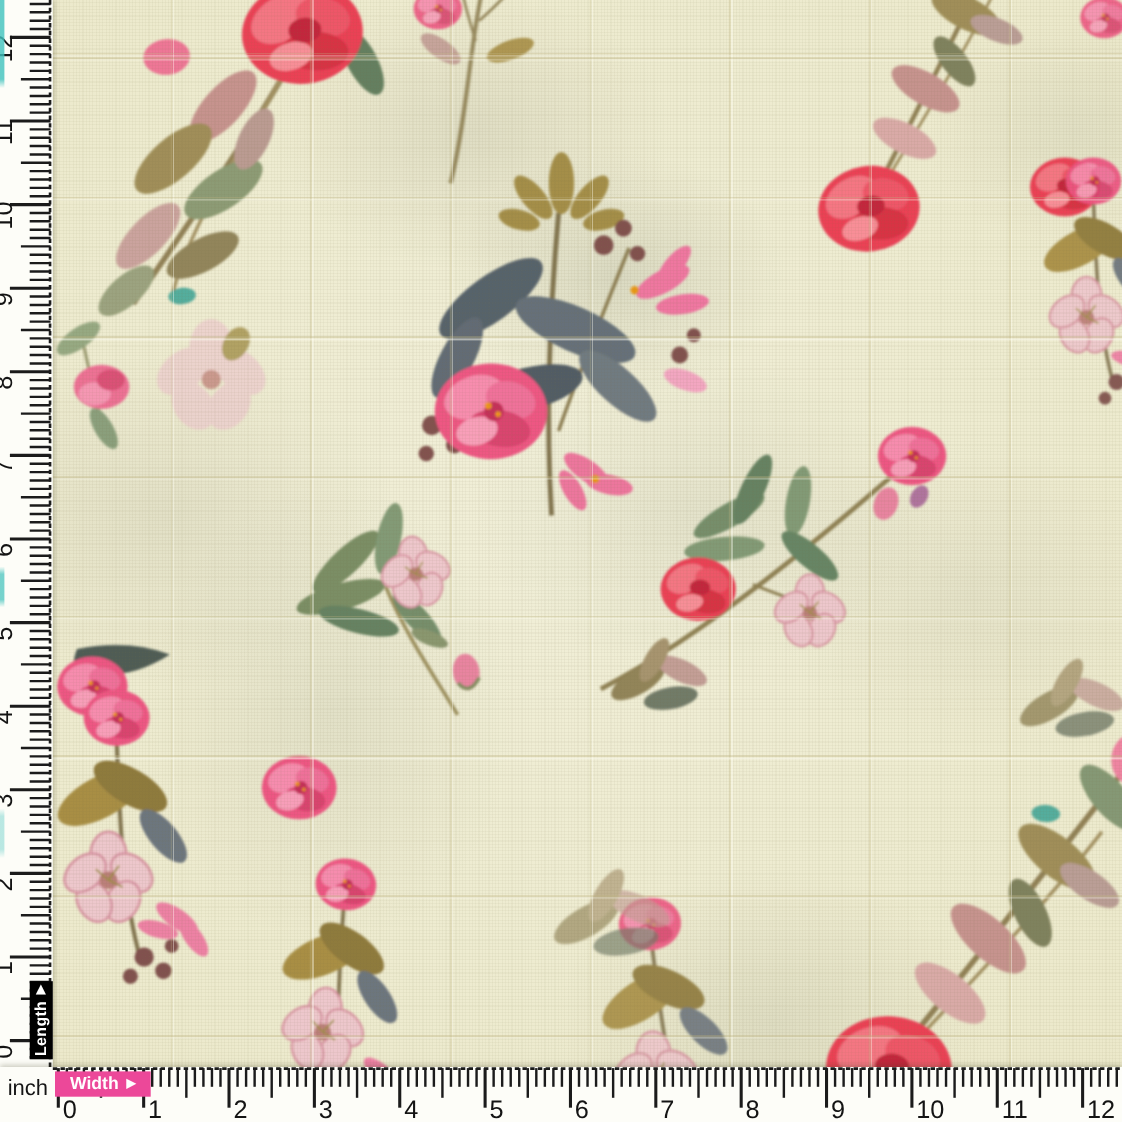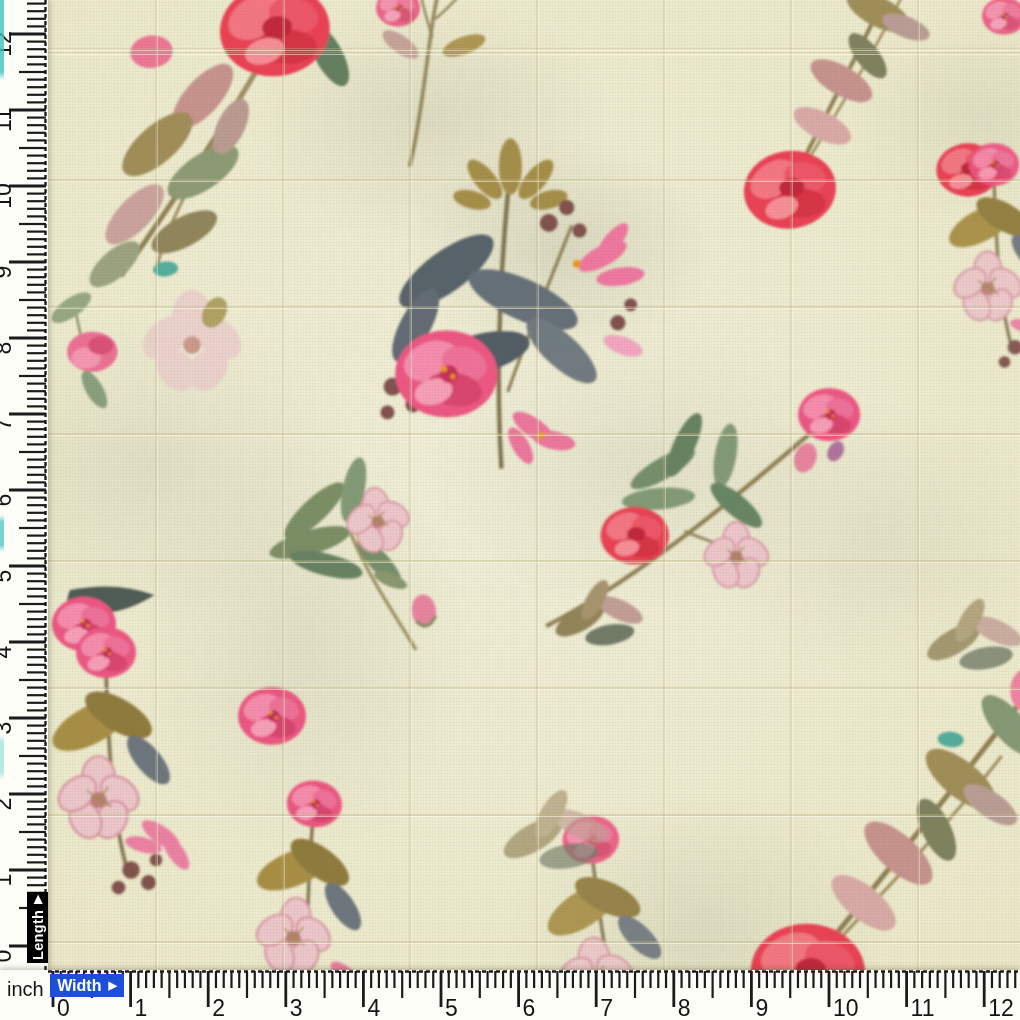--- a/index.html
+++ b/index.html
@@ -36,22 +36,22 @@
 
   
   .ruler-left{position:absolute;left:0;top:0;width:48px;height:970px;background:#fdfdf8;box-shadow:2px 0 5px rgba(60,60,30,.28);}
   .ruler-bottom{position:absolute;left:0;top:970px;width:1020px;height:50px;background:#fdfdf8;box-shadow:0 -2px 5px rgba(60,60,30,.28);}
   .ruler-left svg,.ruler-bottom svg{display:block;}
 
   .label-length{position:absolute;left:2px;top:917px;width:71px;height:21px;
     transform:rotate(-90deg);background:#000;color:#fff;
     display:flex;align-items:center;justify-content:center;gap:6px;
     font-size:14.5px;font-weight:600;letter-spacing:.3px;}
-  .label-width{position:absolute;left:50px;top:974px;width:74px;height:23px;
-    background:#1d4ed8;color:#fff;display:flex;align-items:center;justify-content:center;gap:7px;
+  .label-width{position:absolute;left:50px;top:974px;width:87px;height:23px;
+    background:#ec4899;color:#fff;display:flex;align-items:center;justify-content:center;gap:7px;
     font-size:16px;font-weight:600;}
   .label-length .arr,.label-width .arr{font-size:11px;line-height:1;}
   .label-inch{position:absolute;left:7px;top:978px;font-size:20px;color:#151515;}
 
   
   .edge-teal{position:absolute;left:0;top:0;width:4px;height:970px;opacity:.8;pointer-events:none;
     background:linear-gradient(180deg,
       #3fc2bd 0, #3fc2bd 72px, transparent 80px,
       transparent 515px, #55c8c2 522px, #55c8c2 545px, transparent 552px,
       transparent 735px, rgba(85,200,194,.5) 742px, rgba(85,200,194,.5) 772px, transparent 780px);}

